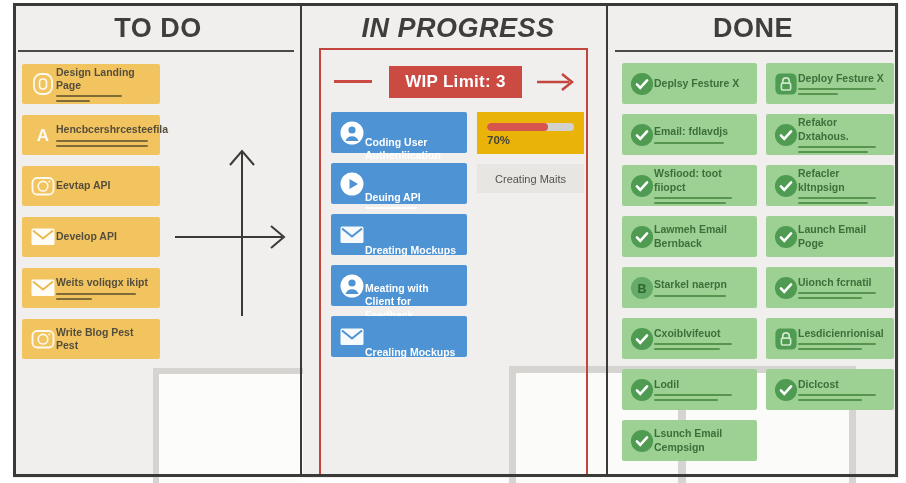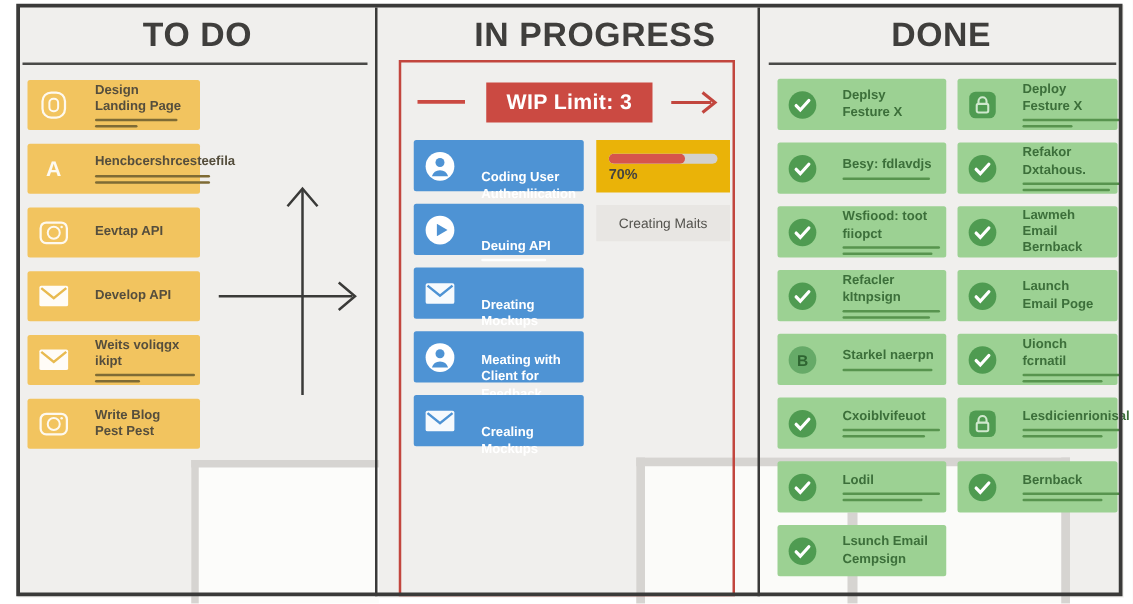--- a/index.html
+++ b/index.html
@@ -9,40 +9,40 @@
   .divider{position:absolute;top:6px;height:471px;width:2px;background:#3a3a39;z-index:5;}
   .d1{left:300px}.d2{left:606px}
 
   
   .ovlA{position:absolute;left:153px;top:368px;width:150px;height:115px;background:#fcfcfa;border-top:6px solid #d6d4d1;border-left:6px solid #d6d4d1;box-sizing:border-box;z-index:1;}
   .ovlB{position:absolute;left:509px;top:366px;width:347px;height:117px;background:#fbfbf9;border:7px solid #d6d4d1;border-bottom:none;box-sizing:border-box;z-index:1;}
   .ovl-bar{position:absolute;left:678px;top:410px;width:8px;height:73px;background:#d6d4d1;z-index:1;}
 
   .col-title{position:absolute;top:13px;font-size:27px;font-weight:600;color:#3f3e3c;text-align:center;letter-spacing:.5px;z-index:4;}
   .todo-title{left:16px;width:284px;}
-  .prog-title{left:316px;width:320px;}
+  .prog-title{left:298px;width:320px;font-style:italic;}
   .done-title{left:608px;width:290px;}
   .rule{position:absolute;height:2px;background:#4a4a48;z-index:4;}
   .todo-rule{left:18px;top:50px;width:276px;}
   .done-rule{left:615px;top:50px;width:278px;}
 
   .axes{position:absolute;left:160px;top:128px;z-index:2;}
 
   .wip-box{position:absolute;left:319px;top:48px;width:269px;height:429px;border:2px solid #c2463e;box-sizing:border-box;z-index:3;}
   .wip-banner{position:absolute;left:389px;top:66px;width:133px;height:32px;background:var(--wip-red,#cb4a42);color:#fff;
     font-size:17px;font-weight:700;display:flex;align-items:center;justify-content:center;z-index:4;letter-spacing:.3px;text-align:center;}
   .wip-dash{position:absolute;left:334px;top:80px;width:38px;height:3px;background:var(--wip-red,#cb4a42);z-index:4;}
   .wip-arrow{position:absolute;left:535px;top:71px;z-index:4;}
 
   .stack{position:absolute;display:flex;flex-direction:column;z-index:4;}
   #todo-cards{left:22px;top:64px;width:138px;gap:11px;}
   #prog-cards{left:331px;top:112px;width:136px;gap:10px;}
   #done-grid{position:absolute;left:622px;top:63px;display:grid;grid-template-columns:135px 128px;column-gap:9px;row-gap:10px;grid-auto-rows:41px;z-index:4;}
 
-  .card{border-radius:2px;display:flex;align-items:center;gap:20px;padding:0 8px;box-sizing:border-box;cursor:pointer;}
+  .card{border-radius:2px;display:flex;align-items:center;gap:0;padding:0 8px;box-sizing:border-box;cursor:pointer;}
   .card.todo{height:40px;background:var(--todo-card,#f2c45f);}
   .card.prog{height:41px;background:var(--in-progress-card,#4e93d4);}
   .card.done{background:var(--done-card,#9cd193);}
   .lbl{font-size:10.5px;font-weight:600;line-height:1.25;display:block;}
   .todo .lbl{color:#554e3d;}
   .prog .lbl{color:#fff;margin-top:33px;}
   .done .lbl{color:#3c6f3a;}
   .lw{display:flex;flex-direction:column;gap:3px;min-width:0;}
   .u{height:2px;border-radius:1px;display:block;}
   .ic{flex:0 0 auto;display:flex;align-items:center;justify-content:center;}
@@ -259,21 +259,21 @@
         </span>
       </div>
       <div class="card done">
         <span class="ic">
           <svg width="24" height="24" viewBox="0 0 26 26">
             <circle cx="13" cy="13" r="12" fill="#4f9b51"></circle>
             <path d="M7.5 13.5l3.6 3.8 7.4-8.2" fill="none" stroke="#fff" stroke-width="2.8" stroke-linecap="round"></path>
           </svg>
         </span>
         <span class="lw">
-          <span class="lbl">Besy: fdlavdjs</span>
+          <span class="lbl">Email: fdlavdjs</span>
           <span class="u" style="width: 70px; background: rgb(87, 148, 78);"></span>
         </span>
       </div>
       <div class="card done">
         <span class="ic">
           <svg width="24" height="24" viewBox="0 0 26 26">
             <circle cx="13" cy="13" r="12" fill="#4f9b51"></circle>
             <path d="M7.5 13.5l3.6 3.8 7.4-8.2" fill="none" stroke="#fff" stroke-width="2.8" stroke-linecap="round"></path>
           </svg>
         </span>
@@ -297,34 +297,34 @@
         </span>
       </div>
       <div class="card done">
         <span class="ic">
           <svg width="24" height="24" viewBox="0 0 26 26">
             <circle cx="13" cy="13" r="12" fill="#4f9b51"></circle>
             <path d="M7.5 13.5l3.6 3.8 7.4-8.2" fill="none" stroke="#fff" stroke-width="2.8" stroke-linecap="round"></path>
           </svg>
         </span>
         <span class="lw">
+          <span class="lbl">Refacler kItnpsign</span>
+          <span class="u" style="width: 78px; background: rgb(87, 148, 78);"></span>
+          <span class="u" style="width: 70px; background: rgb(87, 148, 78);"></span>
+        </span>
+      </div>
+      <div class="card done">
+        <span class="ic">
+          <svg width="24" height="24" viewBox="0 0 26 26">
+            <circle cx="13" cy="13" r="12" fill="#4f9b51"></circle>
+            <path d="M7.5 13.5l3.6 3.8 7.4-8.2" fill="none" stroke="#fff" stroke-width="2.8" stroke-linecap="round"></path>
+          </svg>
+        </span>
+        <span class="lw">
           <span class="lbl">Lawmeh Email Bernback</span>
-        </span>
-      </div>
-      <div class="card done">
-        <span class="ic">
-          <svg width="24" height="24" viewBox="0 0 26 26">
-            <circle cx="13" cy="13" r="12" fill="#4f9b51"></circle>
-            <path d="M7.5 13.5l3.6 3.8 7.4-8.2" fill="none" stroke="#fff" stroke-width="2.8" stroke-linecap="round"></path>
-          </svg>
-        </span>
-        <span class="lw">
-          <span class="lbl">Refacler kItnpsign</span>
-          <span class="u" style="width: 78px; background: rgb(87, 148, 78);"></span>
-          <span class="u" style="width: 70px; background: rgb(87, 148, 78);"></span>
         </span>
       </div>
       <div class="card done">
         <span class="ic">
           <svg width="24" height="24" viewBox="0 0 26 26">
             <circle cx="13" cy="13" r="12" fill="#4f9b51"></circle>
             <path d="M7.5 13.5l3.6 3.8 7.4-8.2" fill="none" stroke="#fff" stroke-width="2.8" stroke-linecap="round"></path>
           </svg>
         </span>
         <span class="lw">
@@ -397,21 +397,21 @@
         </span>
       </div>
       <div class="card done">
         <span class="ic">
           <svg width="24" height="24" viewBox="0 0 26 26">
             <circle cx="13" cy="13" r="12" fill="#4f9b51"></circle>
             <path d="M7.5 13.5l3.6 3.8 7.4-8.2" fill="none" stroke="#fff" stroke-width="2.8" stroke-linecap="round"></path>
           </svg>
         </span>
         <span class="lw">
-          <span class="lbl">Bernback</span>
+          <span class="lbl">Diclcost</span>
           <span class="u" style="width: 78px; background: rgb(87, 148, 78);"></span>
           <span class="u" style="width: 64px; background: rgb(87, 148, 78);"></span>
         </span>
       </div>
       <div class="card done">
         <span class="ic">
           <svg width="24" height="24" viewBox="0 0 26 26">
             <circle cx="13" cy="13" r="12" fill="#4f9b51"></circle>
             <path d="M7.5 13.5l3.6 3.8 7.4-8.2" fill="none" stroke="#fff" stroke-width="2.8" stroke-linecap="round"></path>
           </svg>

